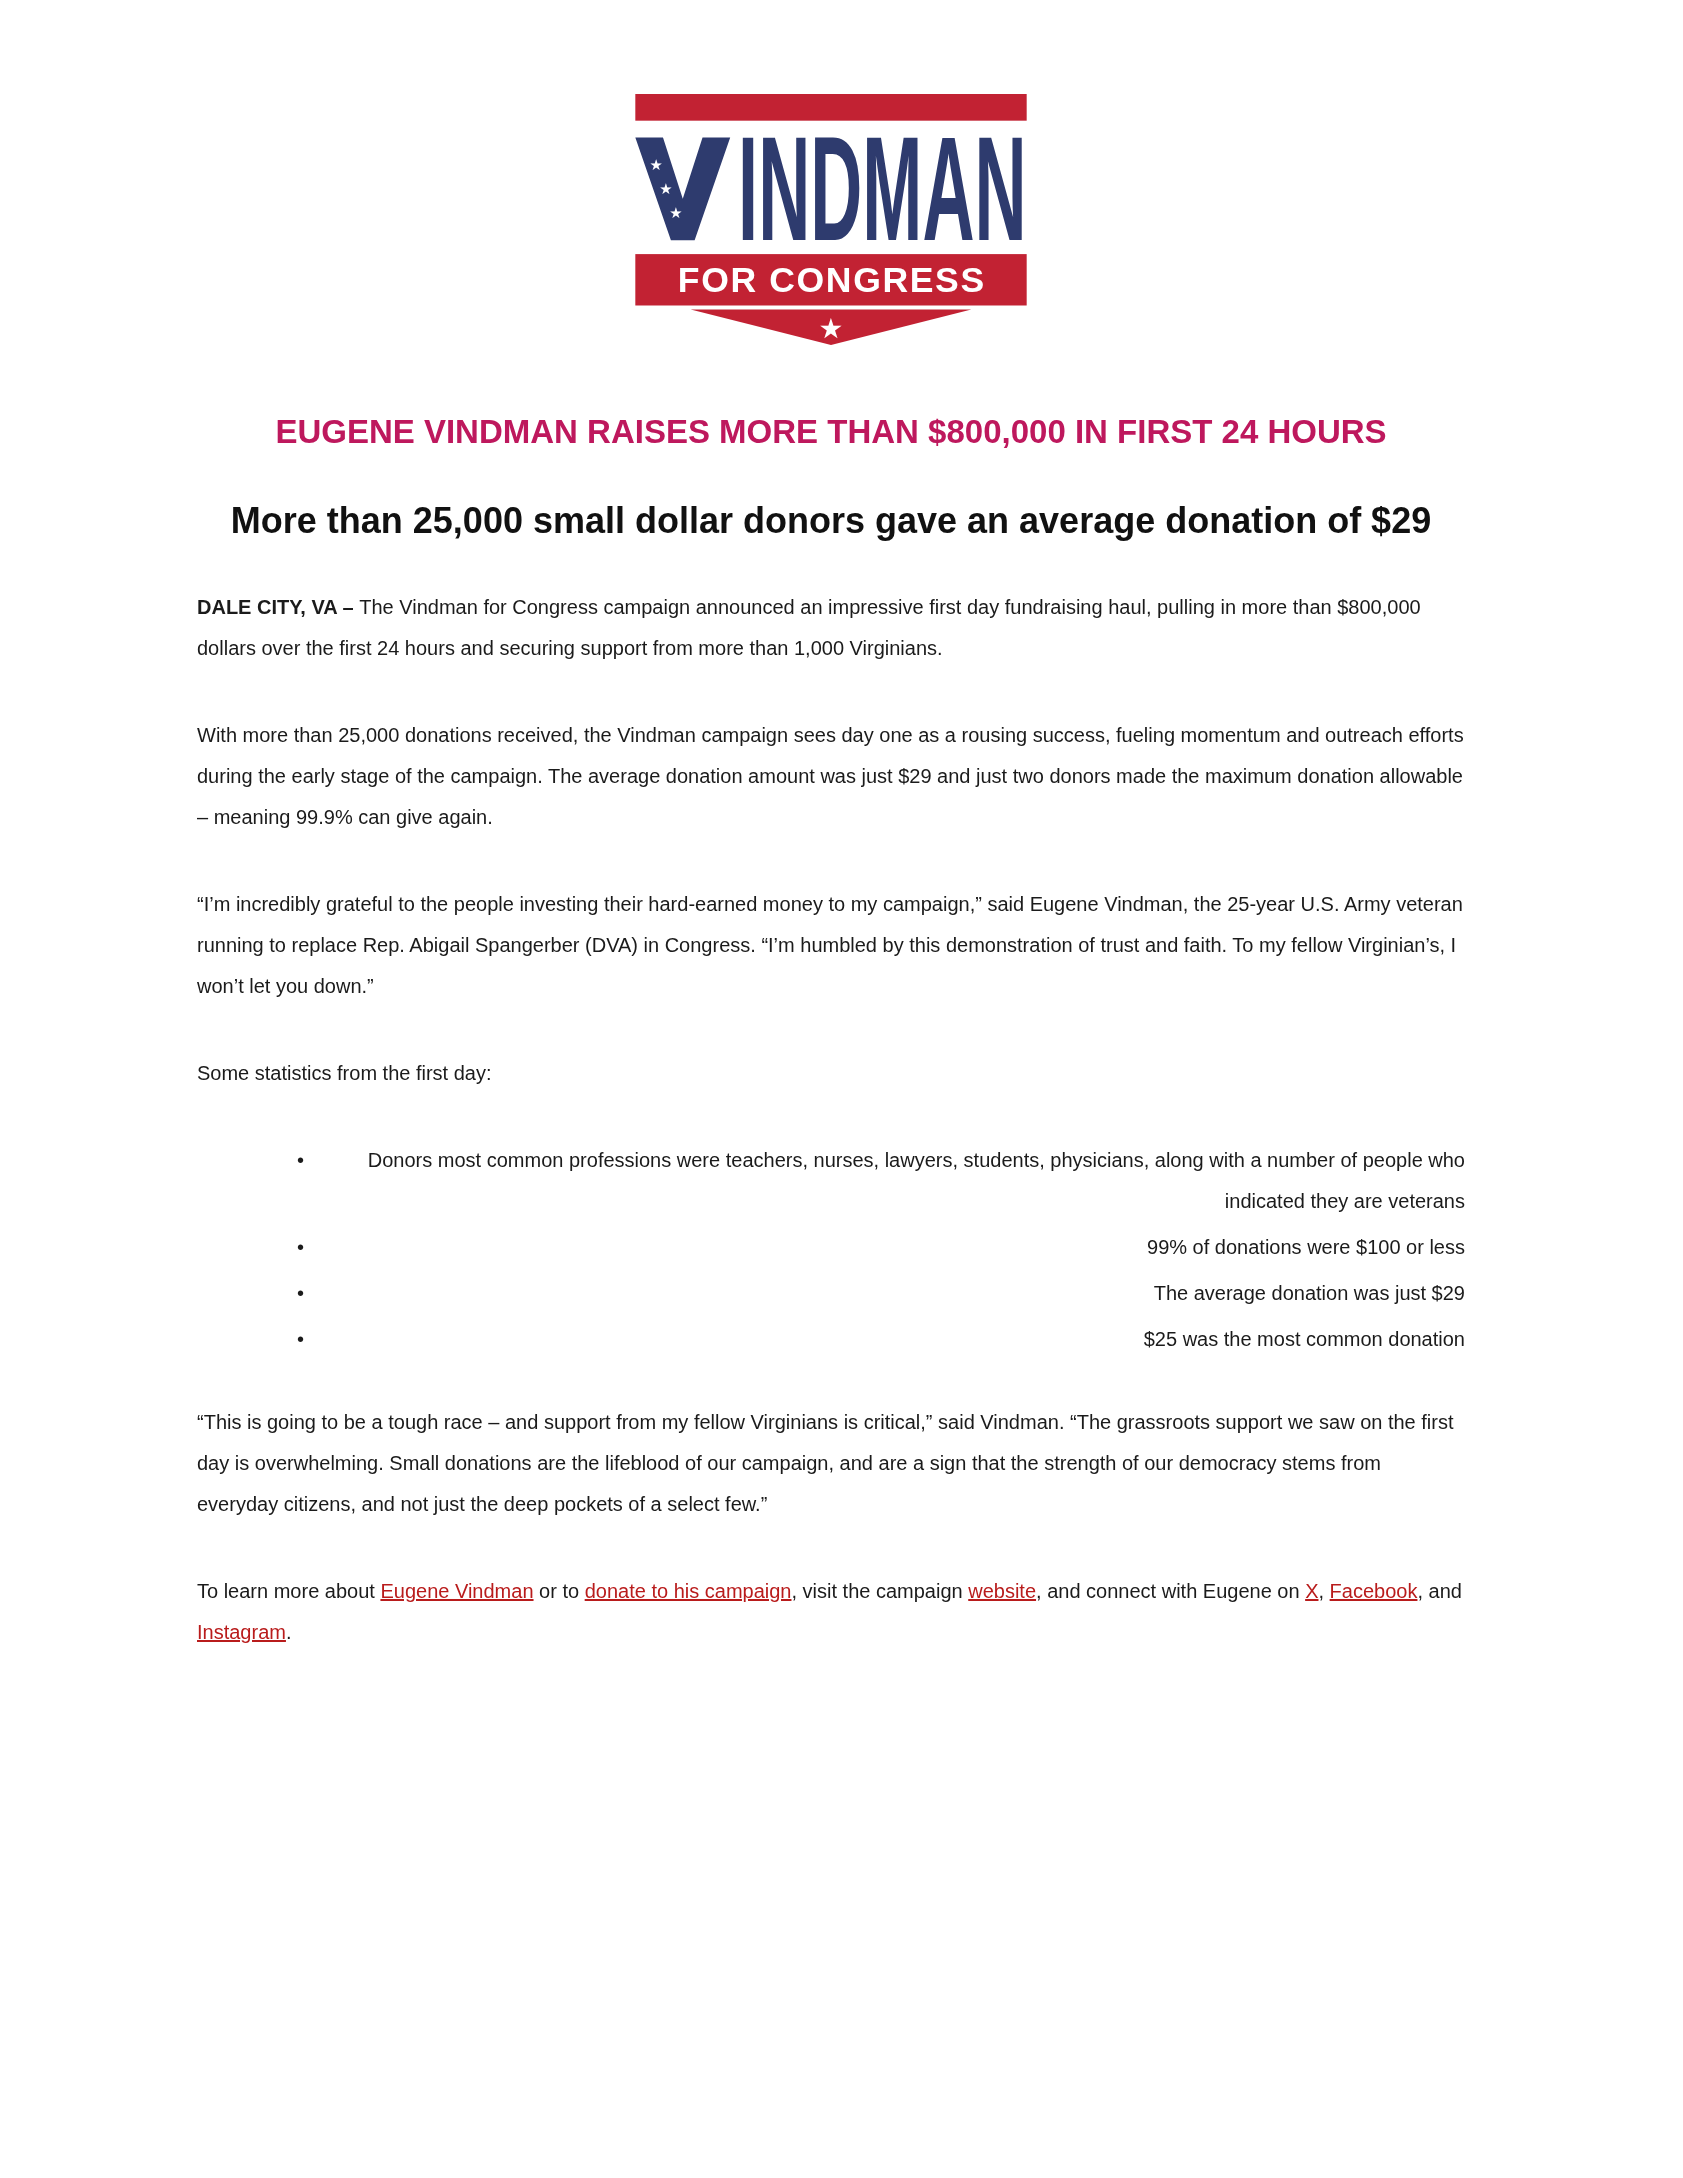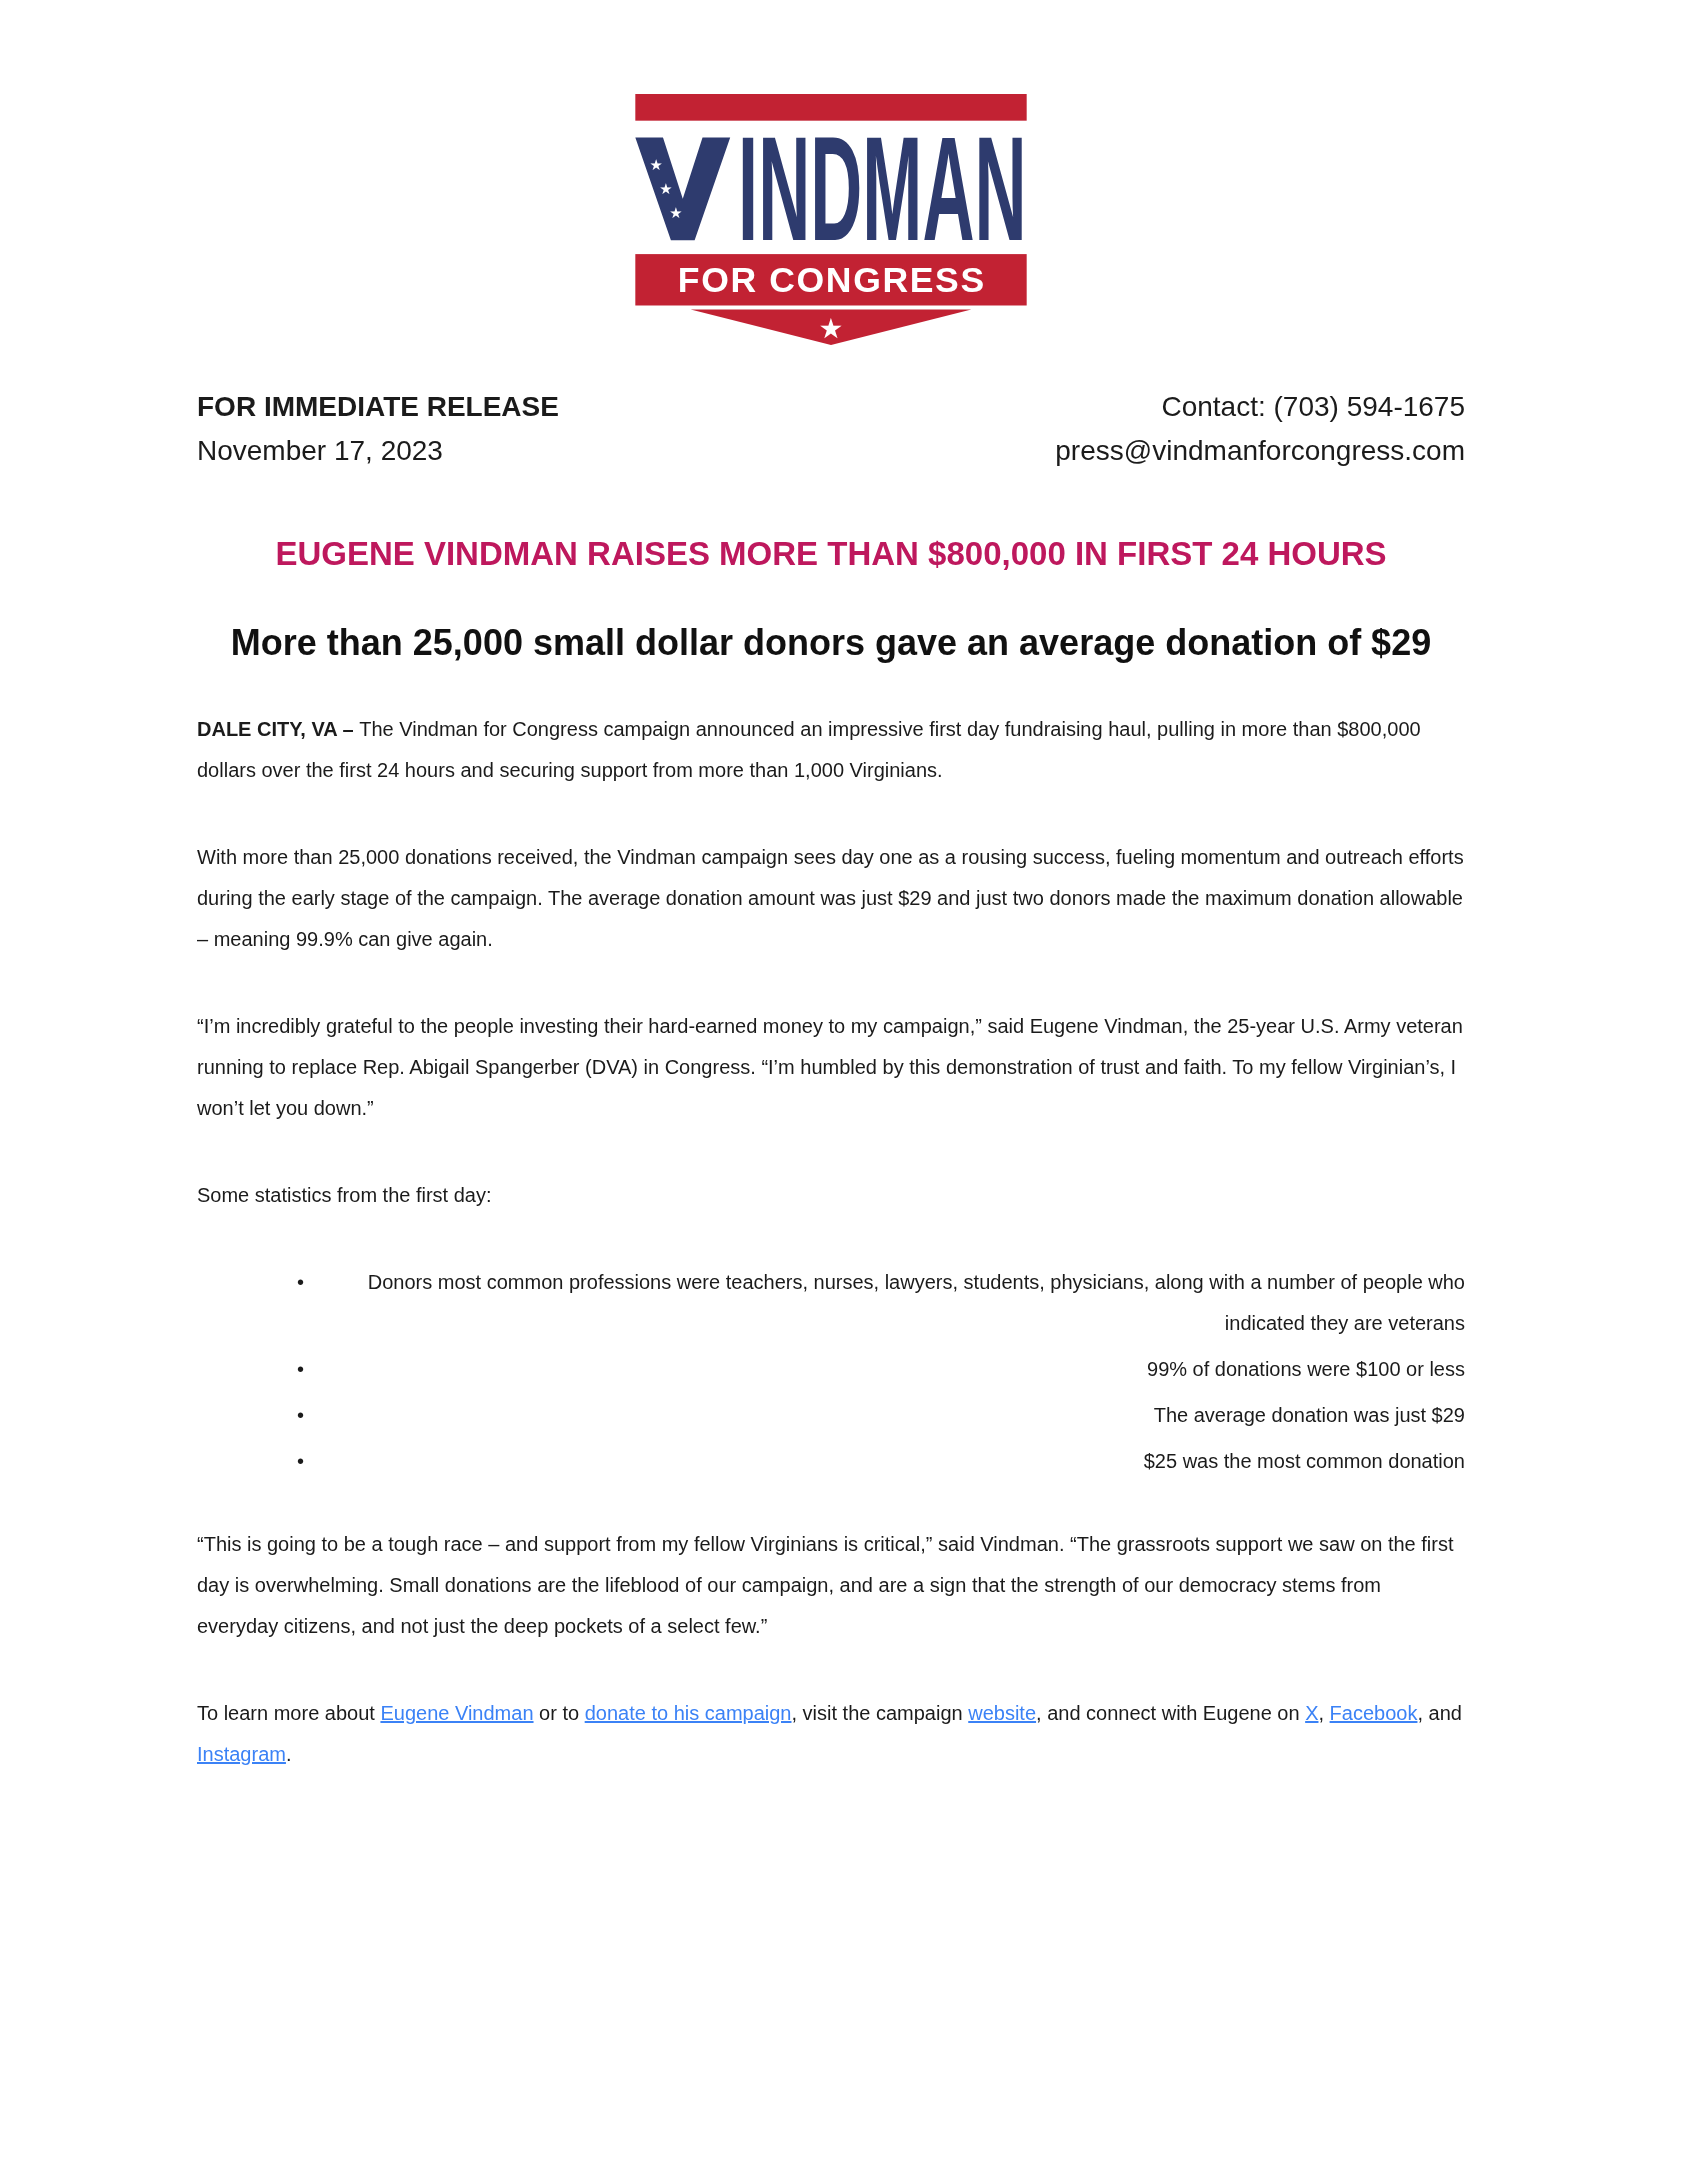--- a/index.html
+++ b/index.html
@@ -68,21 +68,21 @@
     margin-bottom: 5px;
   }
   ul.stats-list li::before {
     content: "\2022";
     position: absolute;
     left: -33px;
     top: 0;
   }
 
   a.doc-link {
-    color: #3b82f6;
+    color: #b91c1c;
     text-decoration: underline;
     cursor: pointer;
   }
 </style>
 </head>
 <body>
 
 <div class="page">
 
   <div class="logo-wrap">
@@ -93,30 +93,20 @@
       <text x="31" y="101" font-size="15" text-anchor="middle" fill="#ffffff">★</text>
       <text x="41" y="125" font-size="15" text-anchor="middle" fill="#ffffff">★</text>
       <text x="104" y="148" font-size="150" font-weight="bold" textLength="292" lengthAdjust="spacingAndGlyphs" fill="#2E3B6E">INDMAN</text>
       <rect x="0" y="162" width="396" height="52" fill="#C22233"></rect>
       <text x="198" y="200" font-size="36" font-weight="600" fill="#ffffff" text-anchor="middle" textLength="310" lengthAdjust="spacing">FOR CONGRESS</text>
       <polygon points="56,218 340,218 198,254" fill="#C22233"></polygon>
       <text x="198" y="247" font-size="28" text-anchor="middle" fill="#ffffff">★</text>
     </svg>
   </div>
 
-  <div class="meta-row">
-    <div class="meta-left">
-      <div class="bold">FOR IMMEDIATE RELEASE</div>
-      <div>November 17, 2023</div>
-    </div>
-    <div class="meta-right">
-      <div>Contact: (703) 594-1675</div>
-      <div>press@vindmanforcongress.com</div>
-    </div>
-  </div>
 
   <h1 class="headline">EUGENE VINDMAN RAISES MORE THAN $800,000 IN FIRST 24 HOURS</h1>
   <h2 class="subheadline">More than 25,000 small dollar donors gave an average donation of $29</h2>
 
   <div class="body-copy">
 
     <p><strong>DALE CITY, VA – </strong><span>The Vindman for Congress campaign announced an impressive first day fundraising haul, pulling in more than $800,000 dollars over the first 24 hours and securing support from more than 1,000 Virginians.</span></p>
 
     <p>With more than 25,000 donations received, the Vindman campaign sees day one as a rousing success, fueling momentum and outreach efforts during the early stage of the campaign. The average donation amount was just $29 and just two donors made the maximum donation allowable – meaning 99.9% can give again.</p>
 

